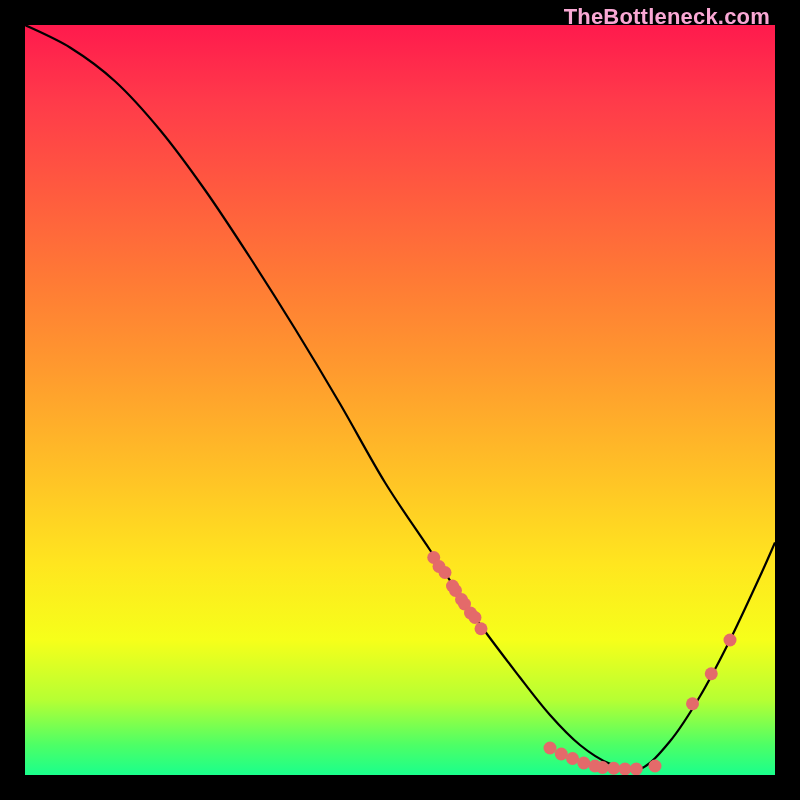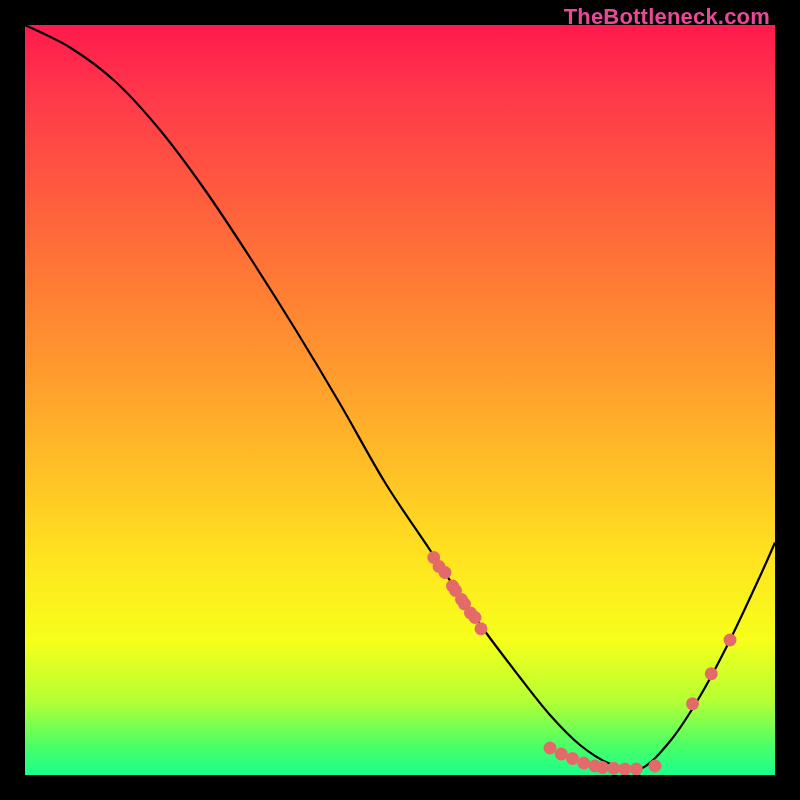--- a/index.html
+++ b/index.html
@@ -28,21 +28,21 @@
       #f6ff1a 82%,
       #b6ff33 90%,
       #4dff66 96%,
       #1aff8c 100%
     );
   }
   .watermark {
     position: absolute;
     top: 4px;
     right: 30px;
-    color: #ec4899;
+    color: #f9a8d4;
     font-size: 22px;
     font-weight: 600;
     letter-spacing: 0.2px;
   }
   svg {
     position: absolute;
     left: 0;
     top: 0;
   }
 </style>

